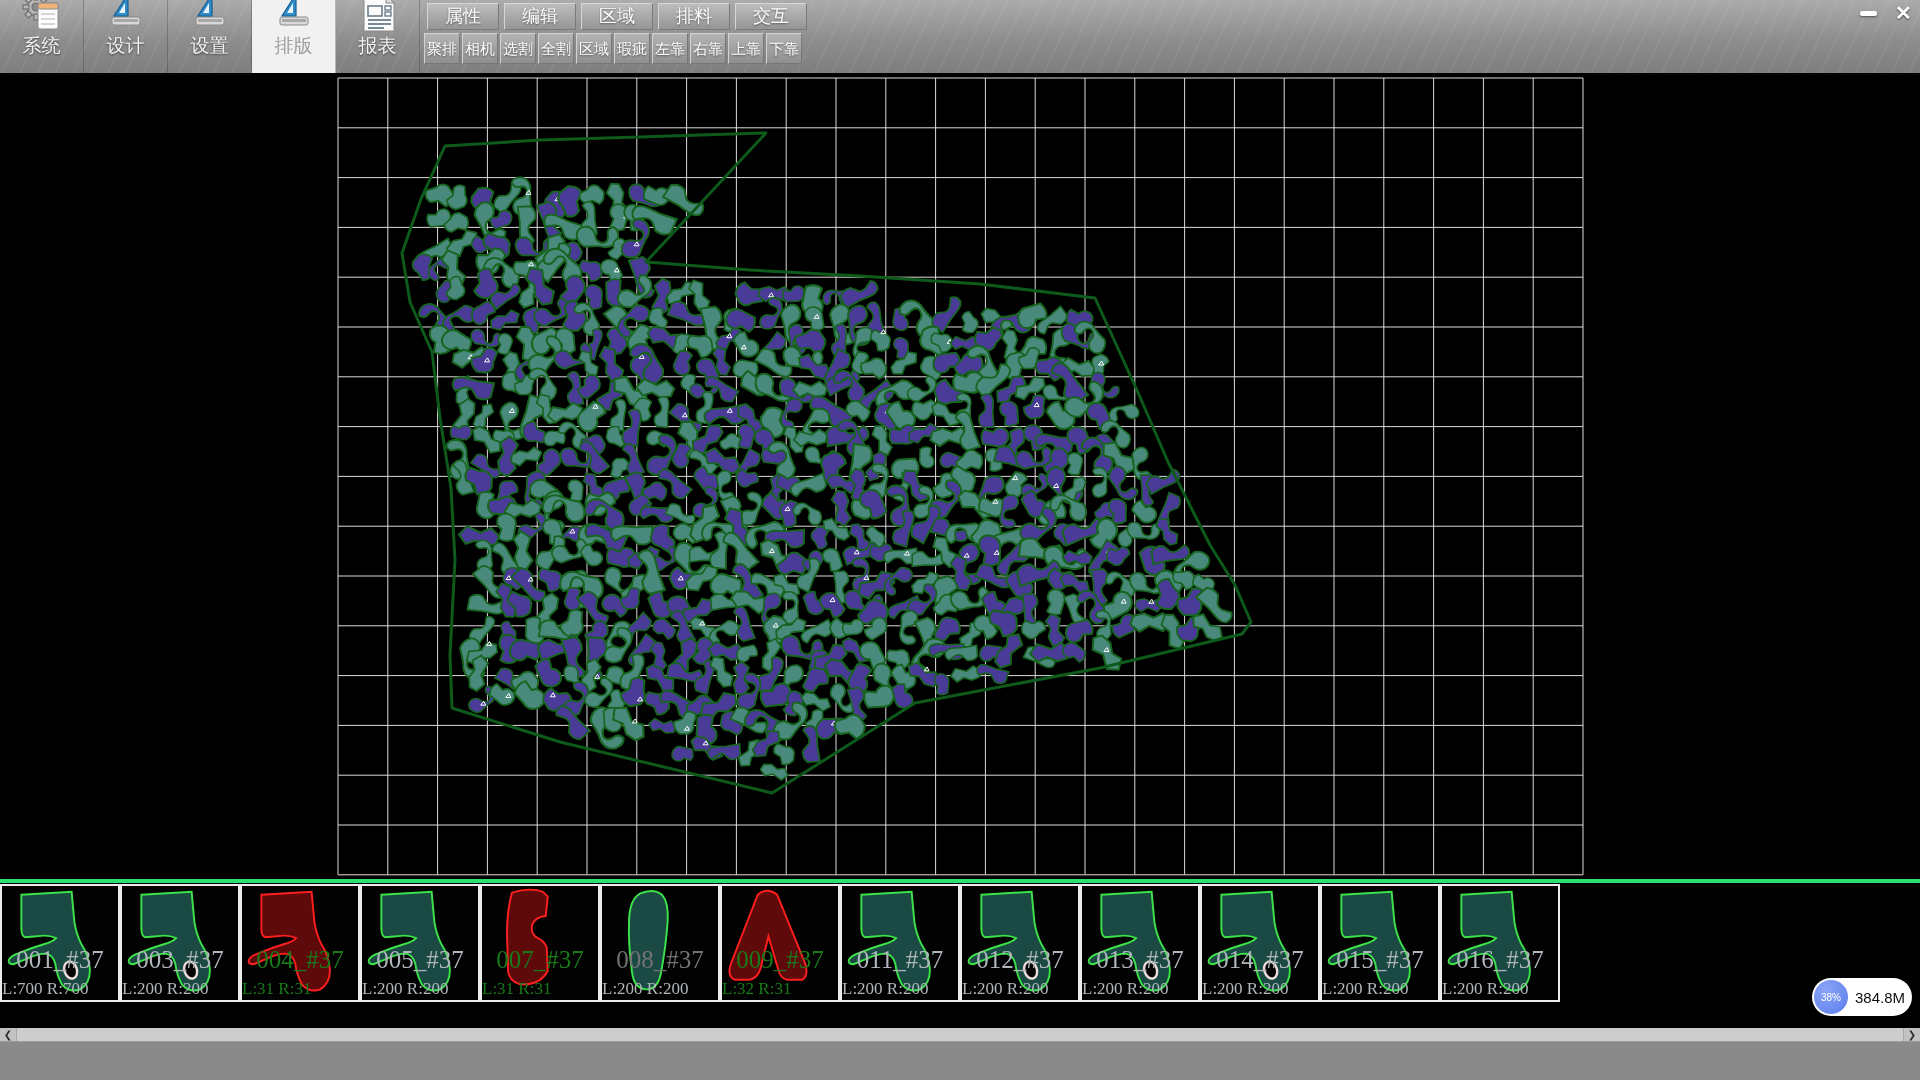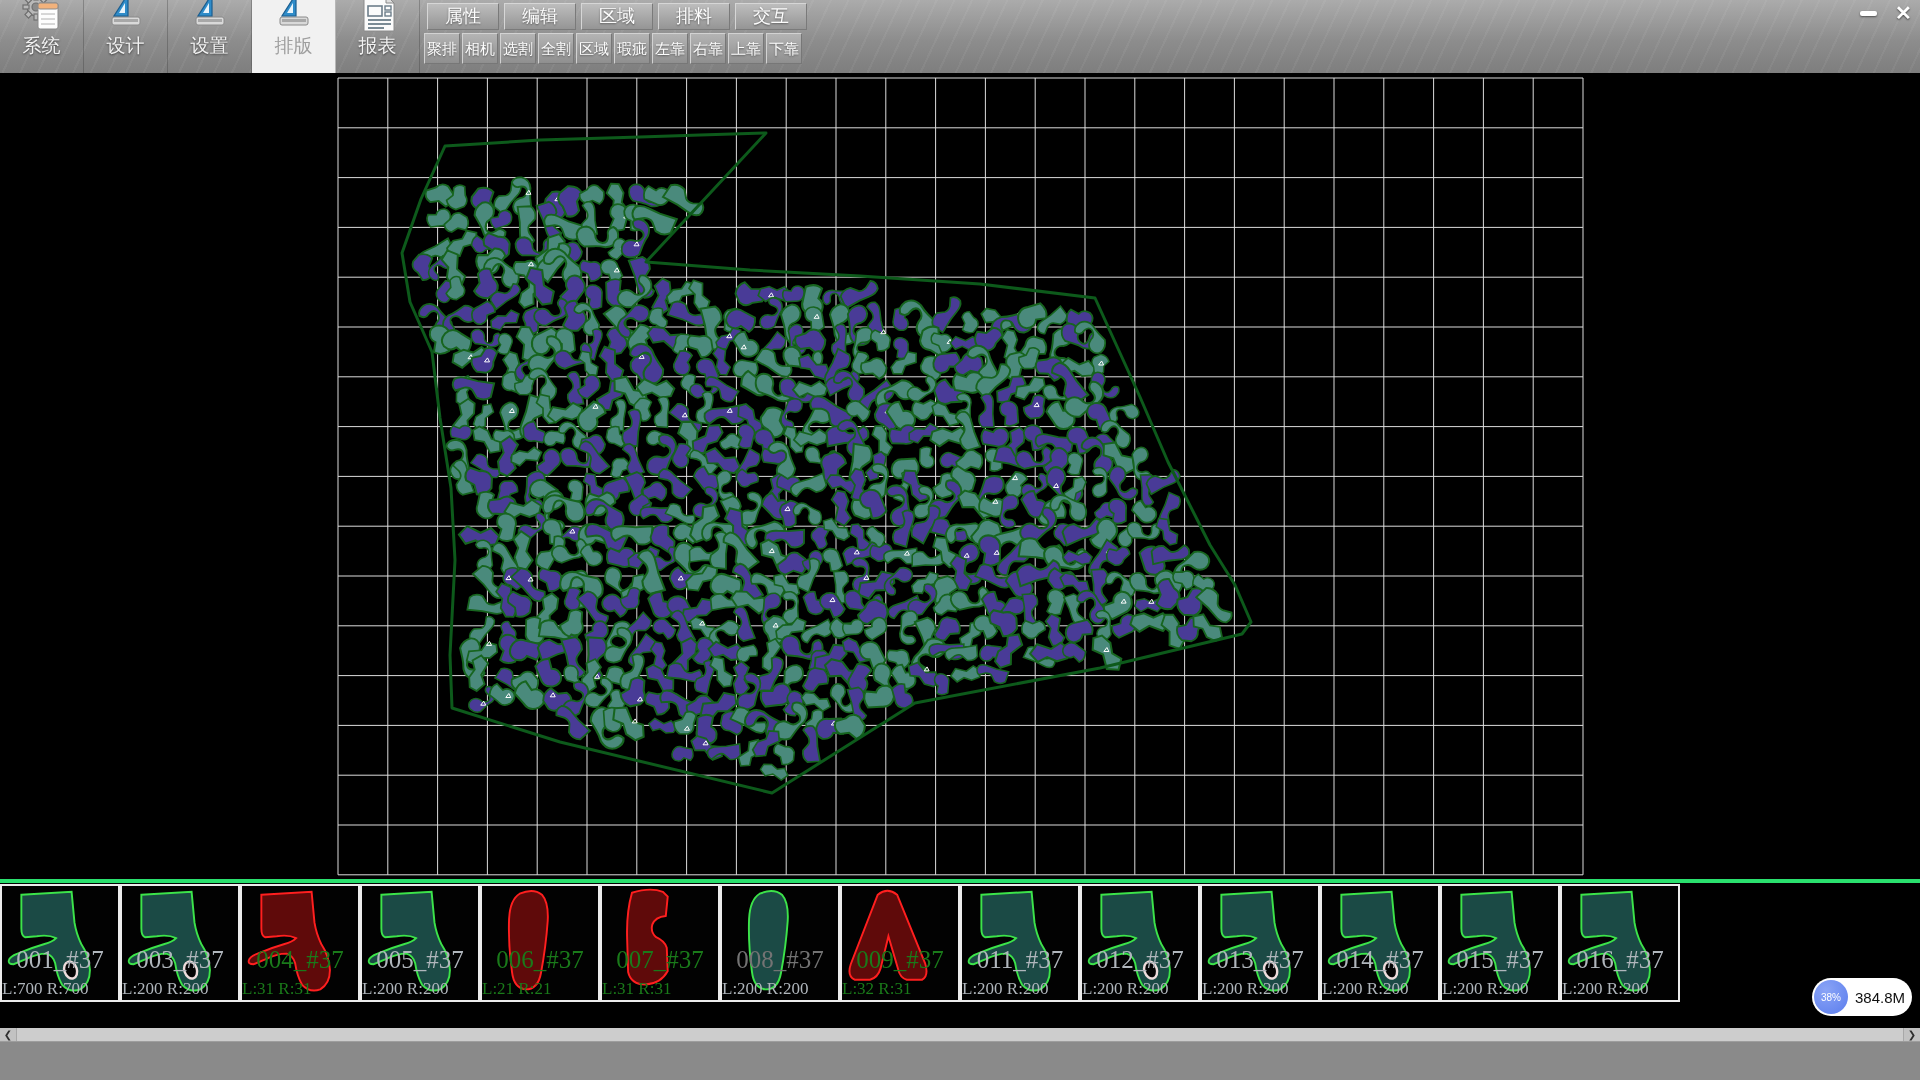--- a/index.html
+++ b/index.html
@@ -923,27 +923,20 @@
       </div>
       <div class="cell">
         <svg width="116" height="114" viewBox="0 0 120 118">
           <path d="M20,9 L72,6 L75,38 Q77,50 82,60 Q90,72 91,87 Q91,101 81,107 Q70,111 62,102 Q57,93 55,80 Q53,72 46,70 Q36,70 24,76 L12,81 Q6,81 7,77 Q8,73 16,70 Q30,64 44,60 Q52,58 56,54 Q48,50 36,52 L24,53 Q20,52 20,44 Z" fill="#1b4a45" stroke="#3ce34a" stroke-width="2"></path>
         </svg>
         <div class="cell-id" style="color:#b0b6bc">005_#37</div>
         <div class="cell-lr" style="color:#b0b6bc">L:200 R:200</div>
       </div>
       <div class="cell">
         <svg width="116" height="114" viewBox="0 0 120 118">
-          <path d="M39,8 Q53,2 62,9 Q69,17 68,36 Q66,64 61,90 Q58,107 45,107 Q33,106 31,89 Q27,60 28,34 Q29,14 39,8 Z" fill="#5f0a0a" stroke="#ff1f1f" stroke-width="2"></path>
-        </svg>
-        <div class="cell-id" style="color:#1a7a1a">006_#37</div>
-        <div class="cell-lr" style="color:#1a7a1a">L:21 R:21</div>
-      </div>
-      <div class="cell">
-        <svg width="116" height="114" viewBox="0 0 120 118">
           <path d="M31,7 Q50,1 63,6 L68,11 L66,31 Q55,32 52,40 Q50,48 56,53 Q65,57 67,64 L68,88 Q61,101 45,102 Q30,102 27,89 L26,55 Q25,28 31,7 Z" fill="#5f0a0a" stroke="#ff1f1f" stroke-width="2"></path>
         </svg>
         <div class="cell-id" style="color:#1a7a1a">007_#37</div>
         <div class="cell-lr" style="color:#1a7a1a">L:31 R:31</div>
       </div>
       <div class="cell">
         <svg width="116" height="114" viewBox="0 0 120 118">
           <path d="M39,8 Q53,2 62,9 Q69,17 68,36 Q66,64 61,90 Q58,107 45,107 Q33,106 31,89 Q27,60 28,34 Q29,14 39,8 Z" fill="#1b4a45" stroke="#3ce34a" stroke-width="2"></path>
         </svg>
         <div class="cell-id" style="color:#737373">008_#37</div>

